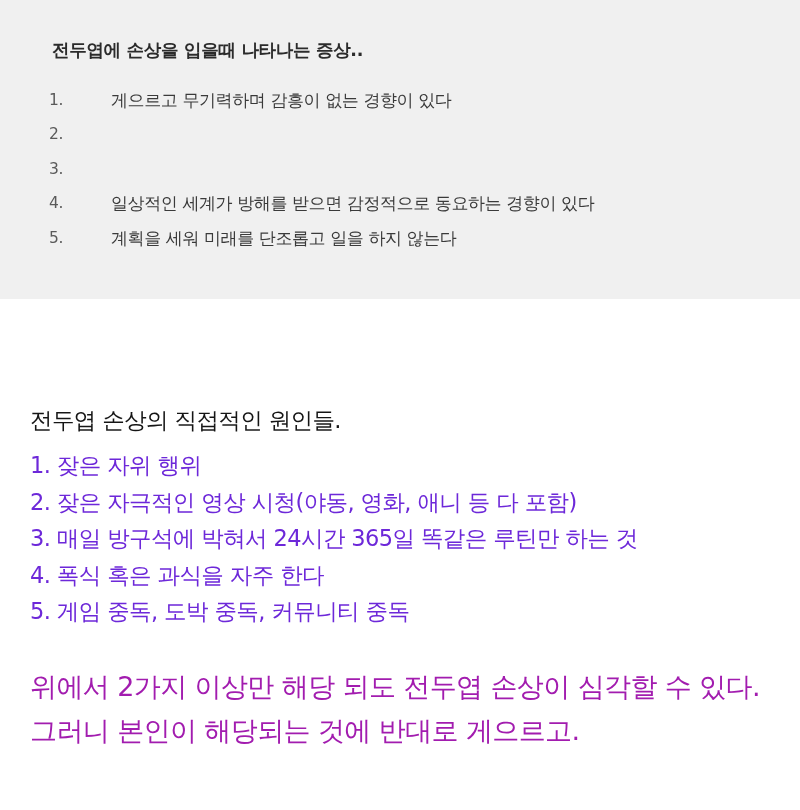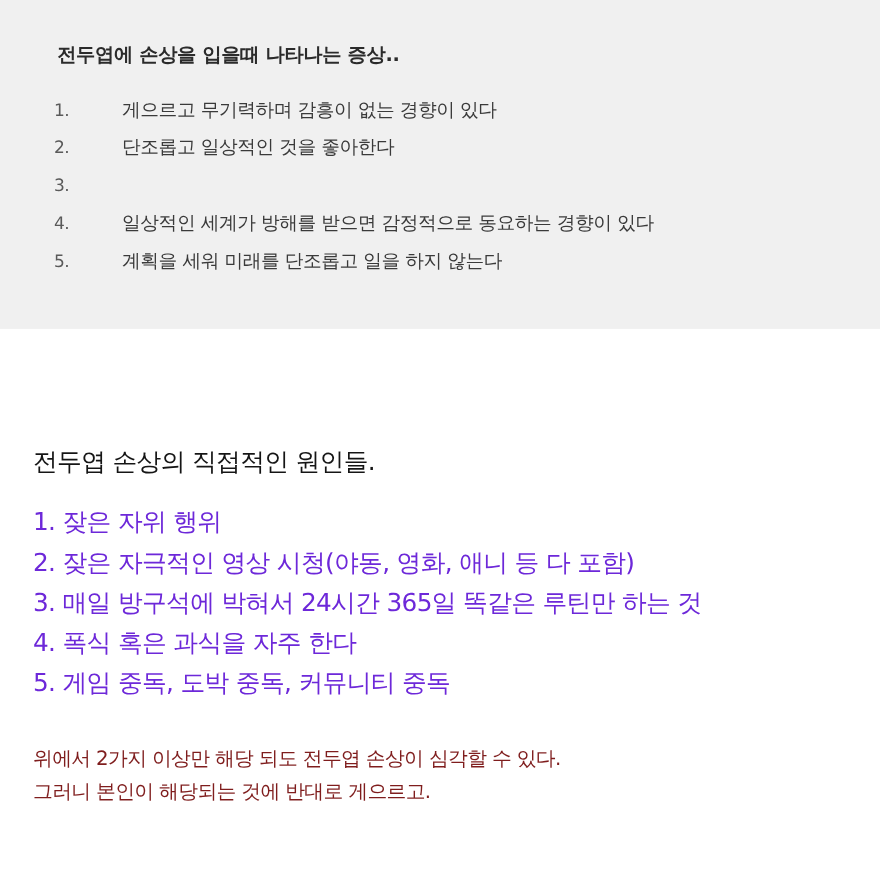--- a/index.html
+++ b/index.html
@@ -77,61 +77,60 @@
     top: 345px;
     width: 800px;
     padding: 58px 30px 0 30px;
     box-sizing: border-box;
   }
   .body-heading {
     font-size: 22.5px;
     color: #151515;
     letter-spacing: -0.6px;
     line-height: 1.52;
-    margin: 0 0 20px 0;
+    margin: 0 0 10px 0;
   }
   .body-list {
     margin: 0;
     padding: 0;
     list-style: none;
   }
   .body-list li {
     font-size: 22.5px;
     color: #6d28d9;
     letter-spacing: -0.6px;
     line-height: 1.62;
     white-space: nowrap;
   }
   .body-gap {
     height: 36px;
   }
   .body-para p {
-    font-size: 18px;
-    color: #7f1d1d;
+    font-size: 27px;
+    color: #a21caf;
     letter-spacing: -0.6px;
     line-height: 1.62;
     margin: 0;
     white-space: nowrap;
   }
 </style>
 </head>
 <body>
 
 <div class="page">
 
   <div class="card">
     <div class="card-title">전두엽에 손상을 입을때 나타나는 증상..</div>
     <ul class="card-list">
       <li>
         <span class="num">1.</span>
         <span class="txt">게으르고 무기력하며 감흥이 없는 경향이 있다</span>
       </li>
       <li>
         <span class="num">2.</span>
-        <span class="txt">단조롭고 일상적인 것을 좋아한다</span>
       </li>
       <li>
         <span class="num">3.</span>
       </li>
       <li>
         <span class="num">4.</span>
         <span class="txt">일상적인 세계가 방해를 받으면 감정적으로 동요하는 경향이 있다</span>
       </li>
       <li>
         <span class="num">5.</span>

